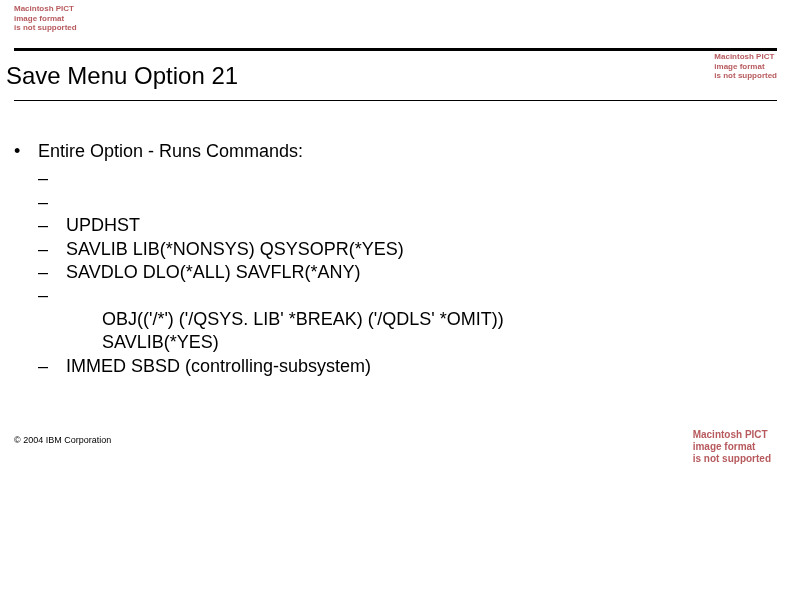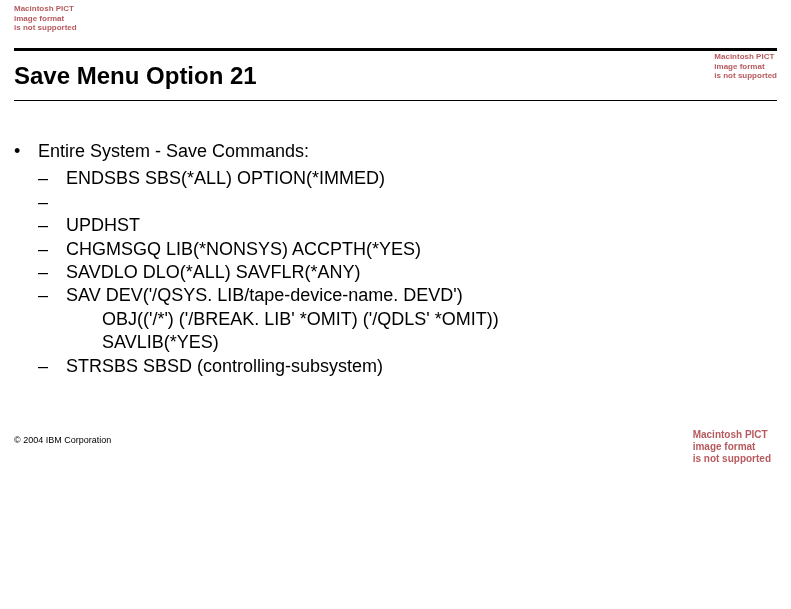--- a/index.html
+++ b/index.html
@@ -49,24 +49,24 @@
   .top-rule {
     position: absolute;
     left: 14px;
     right: 14px;
     top: 48px;
     height: 0;
     border-top: 3px solid #000;
   }
   .title {
     position: absolute;
-    left: 14px;
+    left: 6px;
     top: 62px;
     font-size: 24px;
-    font-weight: bold;
+    font-weight: normal;
   }
   .title-rule {
     position: absolute;
     left: 14px;
     right: 14px;
     top: 100px;
     height: 0;
     border-top: 1px solid #000;
   }
   .content {
@@ -130,51 +130,49 @@
 
   <div class="top-rule"></div>
 
   <div class="title">Save Menu Option 21</div>
 
   <div class="title-rule"></div>
 
   <div class="content">
     <div class="bullet-row">
       <div class="bullet-mark">•</div>
-      <div>Entire System - Save Commands:</div>
+      <div>Entire Option - Runs Commands:</div>
     </div>
     <div class="sub-list">
       <div class="sub-row">
           <div class="dash">–</div>
-          <div>ENDSBS SBS(*ALL) OPTION(*IMMED)</div>
         </div>
       <div class="sub-row">
           <div class="dash">–</div>
         </div>
       <div class="sub-row">
           <div class="dash">–</div>
           <div>UPDHST</div>
         </div>
       <div class="sub-row">
           <div class="dash">–</div>
-          <div>CHGMSGQ LIB(*NONSYS) ACCPTH(*YES)</div>
+          <div>SAVLIB LIB(*NONSYS) QSYSOPR(*YES)</div>
         </div>
       <div class="sub-row">
           <div class="dash">–</div>
           <div>SAVDLO DLO(*ALL)  SAVFLR(*ANY)</div>
         </div>
       <div class="sub-row">
           <div class="dash">–</div>
-          <div>SAV DEV('/QSYS. LIB/tape-device-name. DEVD')</div>
         </div>
-      <div class="sub-cont">OBJ(('/*') ('/BREAK. LIB' *OMIT)  ('/QDLS' *OMIT))</div>
+      <div class="sub-cont">OBJ(('/*') ('/QSYS. LIB' *BREAK)  ('/QDLS' *OMIT))</div>
       <div class="sub-cont">SAVLIB(*YES)</div>
       <div class="sub-row">
           <div class="dash">–</div>
-          <div>STRSBS SBSD (controlling-subsystem)</div>
+          <div>IMMED SBSD (controlling-subsystem)</div>
         </div>
     </div>
   </div>
 
   <div class="footer">© 2004 IBM Corporation</div>
 
   <div class="pict-bottom-right">
     <div>Macintosh PICT</div>
     <div>image format</div>
     <div>is not supported</div>

